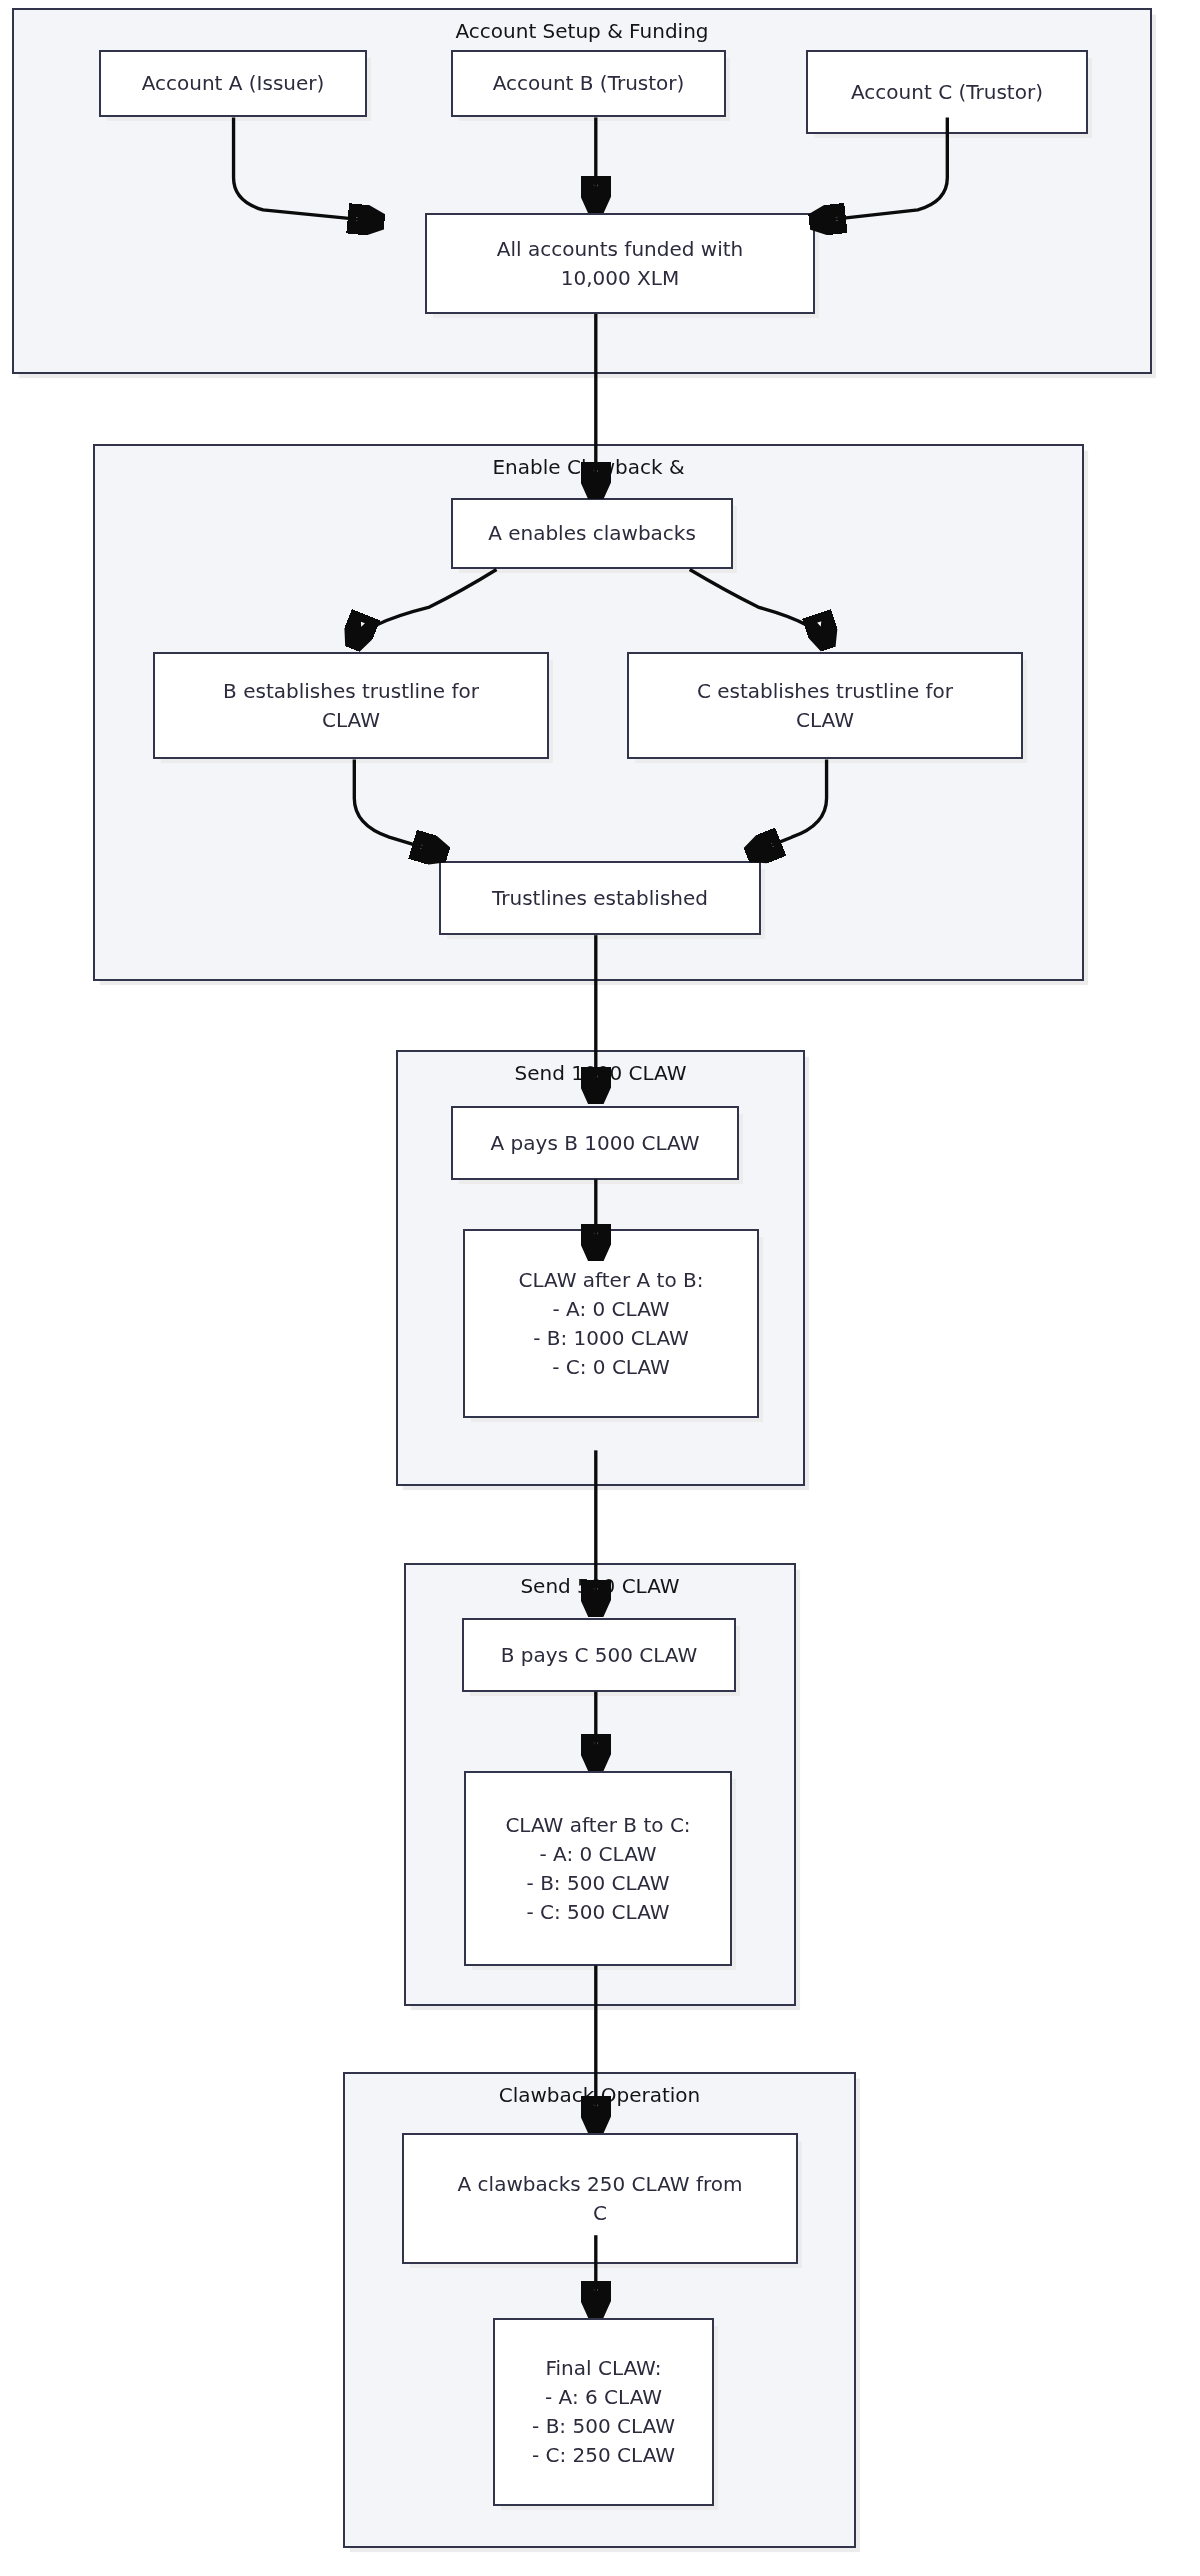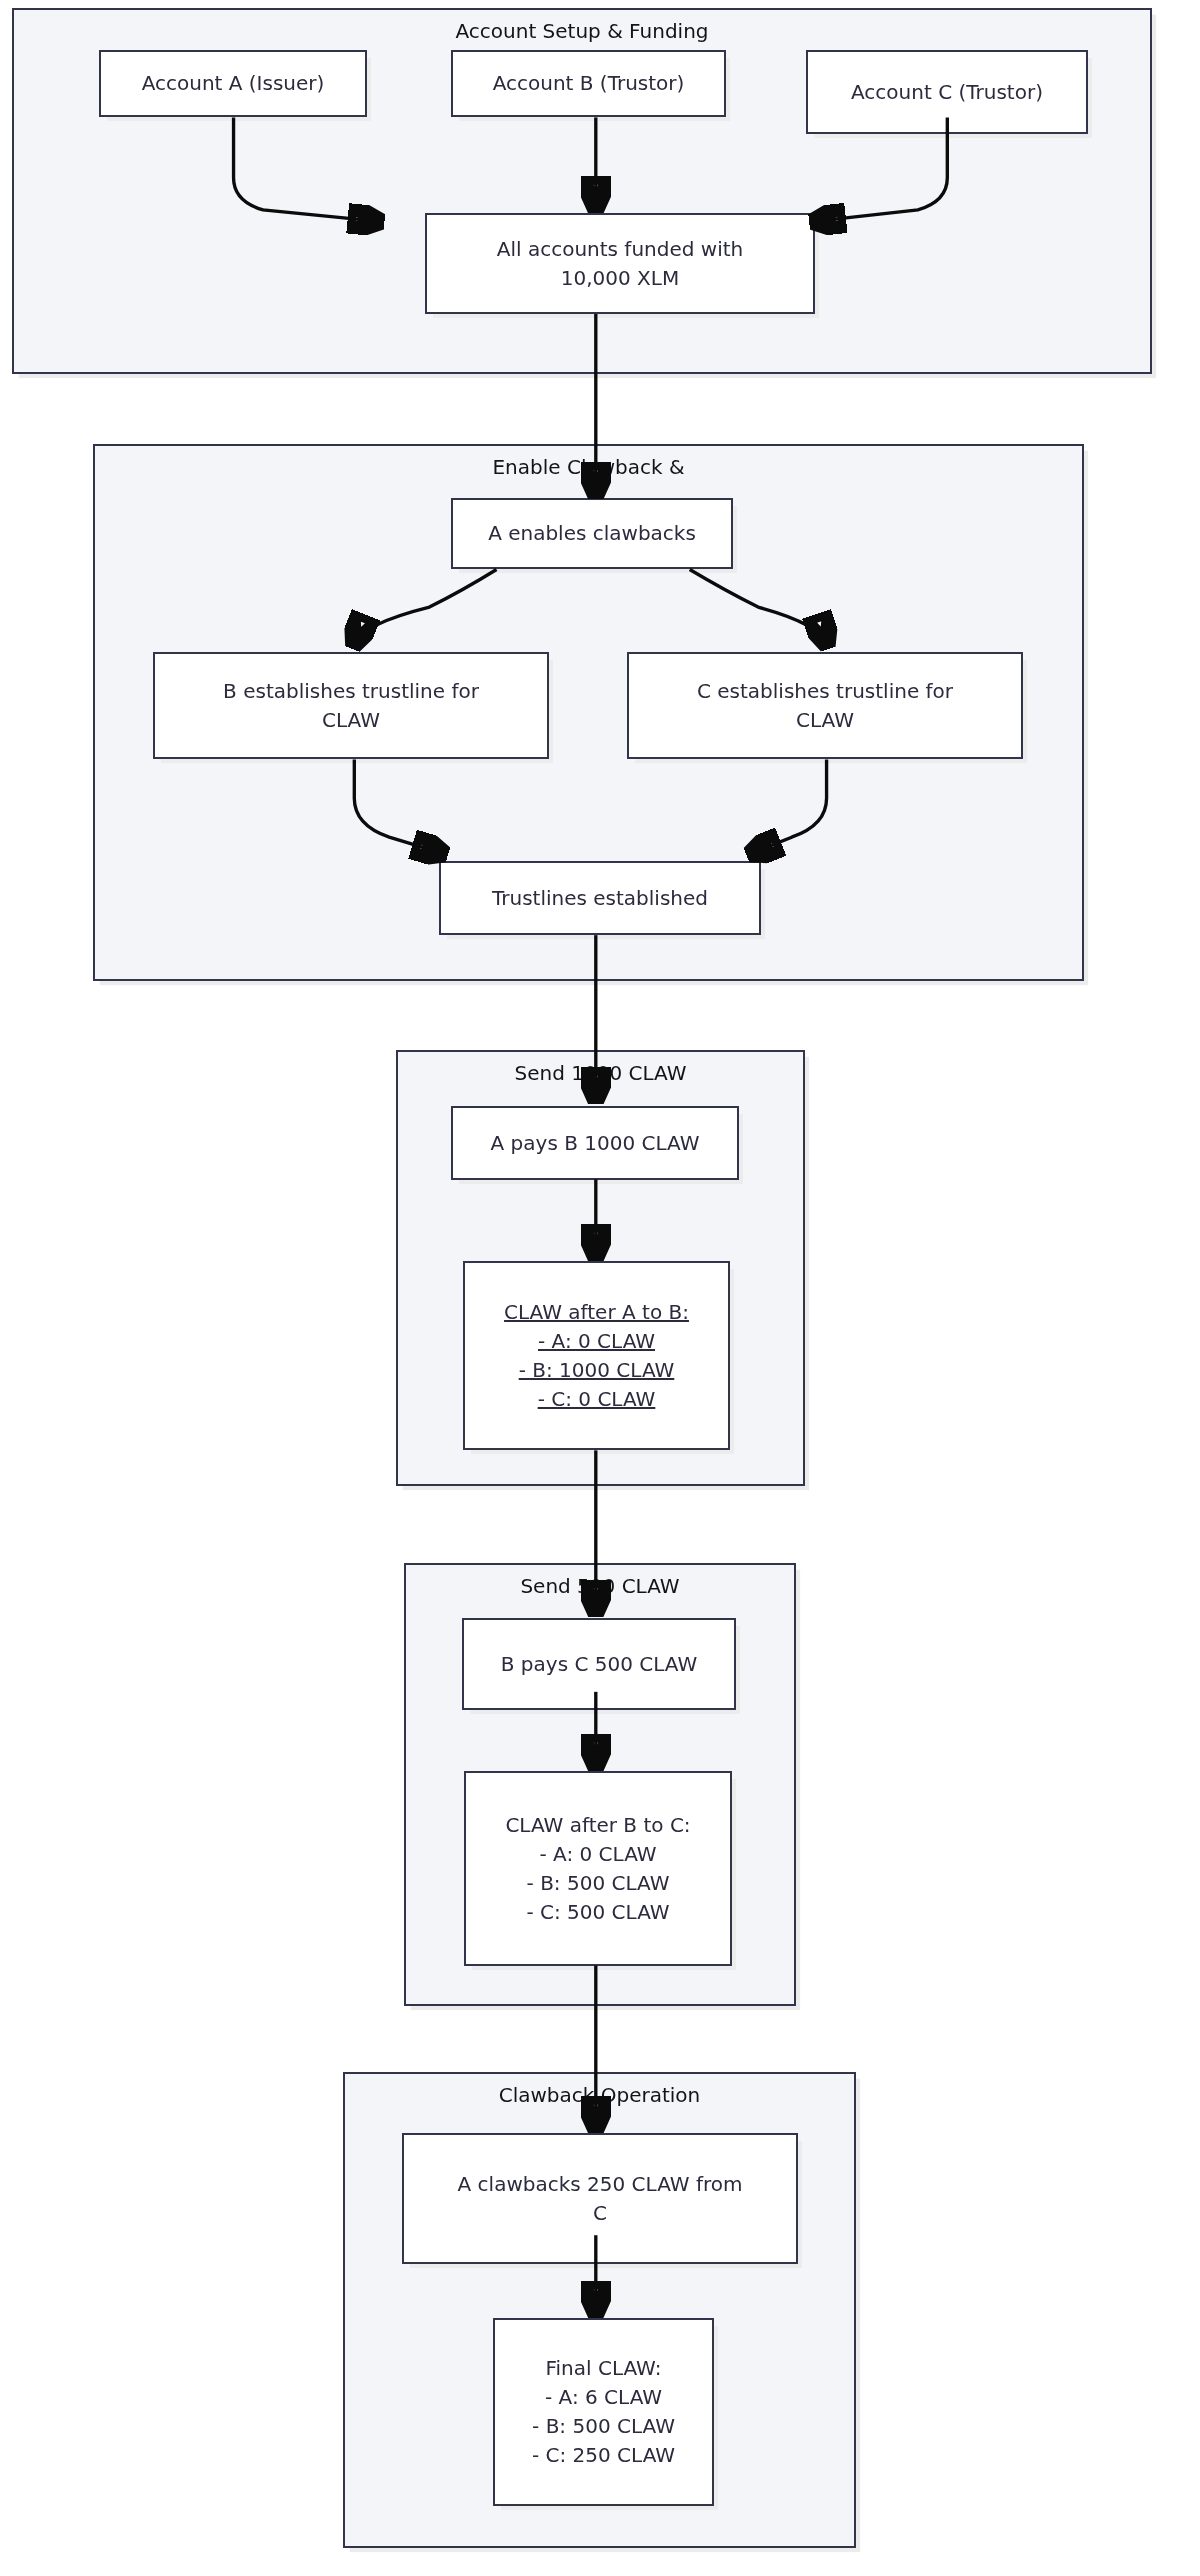--- a/index.html
+++ b/index.html
@@ -122,32 +122,32 @@
   </div>
 
   <div class="cluster" style="left:396px; top:1050px; width:409px; height:436px;">
     <div class="cluster-title">Send 1000 CLAW</div>
   </div>
 
   <div class="node" style="left:451px; top:1106px; width:288px; height:74px;">
     <span class="nlabel">A pays B 1000 CLAW</span>
   </div>
 
-  <div class="node" style="left:463px; top:1261px; width:267px; height:189px;text-decoration:underline;">
+  <div class="node" style="left:463px; top:1229px; width:296px; height:189px;">
     <span class="nlabel">CLAW after A to B:
 - A: 0 CLAW
 - B: 1000 CLAW
 - C: 0 CLAW</span>
   </div>
 
   <div class="cluster" style="left:404px; top:1563px; width:392px; height:443px;">
     <div class="cluster-title">Send 500 CLAW</div>
   </div>
 
-  <div class="node" style="left:462px; top:1618px; width:274px; height:92px;">
+  <div class="node" style="left:462px; top:1618px; width:274px; height:74px;">
     <span class="nlabel">B pays C 500 CLAW</span>
   </div>
 
   <div class="node" style="left:464px; top:1771px; width:268px; height:195px;">
     <span class="nlabel">CLAW after B to C:
 - A: 0 CLAW
 - B: 500 CLAW
 - C: 500 CLAW</span>
   </div>
 

